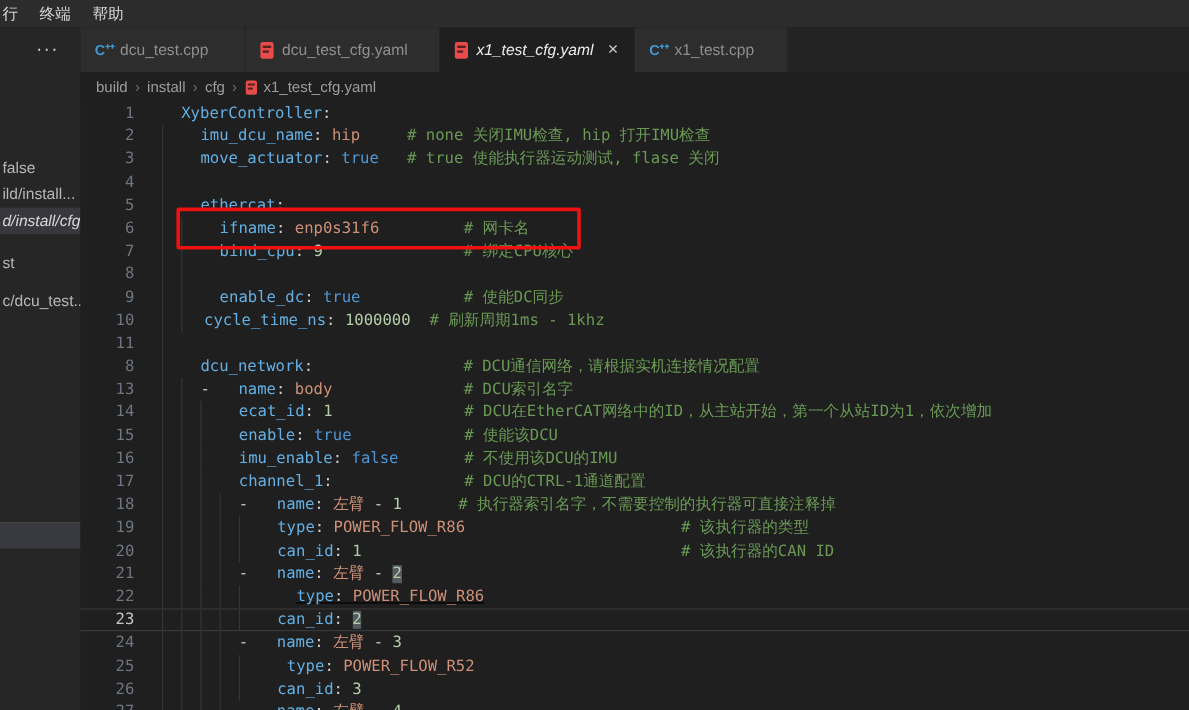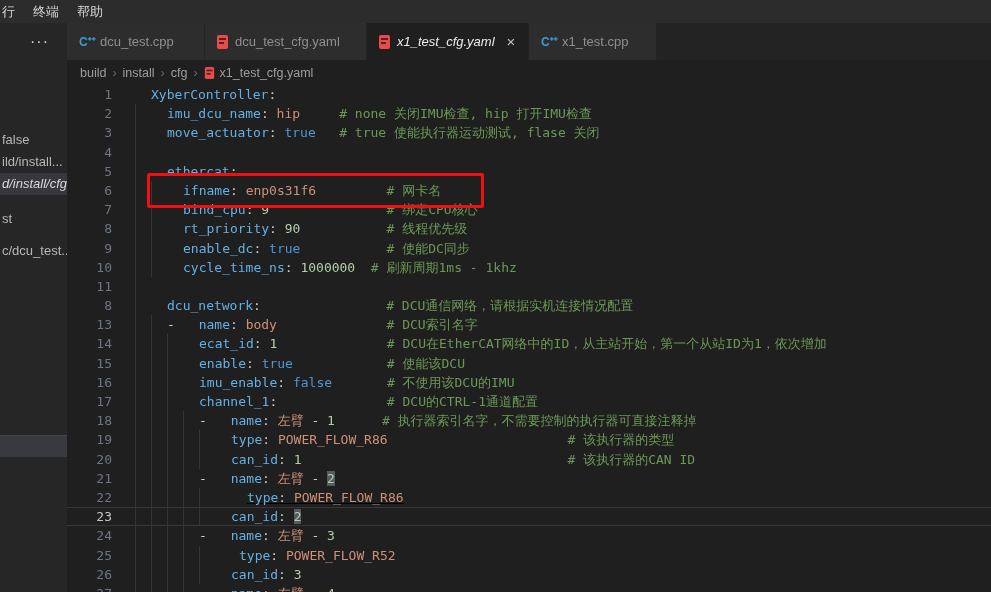--- a/index.html
+++ b/index.html
@@ -105,23 +105,23 @@
       <span>x1_test_cfg.yaml</span>
     </div>
   <div class="editor">
       <div class="cl"><span class="ln">1</span><span class="code" style="left: 68px;"><span class="key">XyberController</span><span class="pun">:</span></span></div>
       <div class="cl"><span class="ln">2</span><i class="g" style="left: 68px;"></i><span class="code" style="left: 84px;"><span class="key">imu_dcu_name</span><span class="pun">: </span><span class="str">hip</span><span class="pln">     </span><span class="cmt"># none 关闭IMU检查, hip 打开IMU检查</span></span></div>
       <div class="cl"><span class="ln">3</span><i class="g" style="left: 68px;"></i><span class="code" style="left: 84px;"><span class="key">move_actuator</span><span class="pun">: </span><span class="bool">true</span><span class="pln">   </span><span class="cmt"># true 使能执行器运动测试, flase 关闭</span></span></div>
       <div class="cl"><span class="ln">4</span><i class="g" style="left: 68px;"></i><span class="code" style="left: 84px;"></span></div>
       <div class="cl"><span class="ln">5</span><i class="g" style="left: 68px;"></i><span class="code" style="left: 84px;"><span class="key">ethercat</span><span class="pun">:</span></span></div>
       <div class="cl"><span class="ln">6</span><i class="g" style="left: 68px;"></i><i class="g" style="left: 84px;"></i><span class="code" style="left: 100px;"><span class="key">ifname</span><span class="pun">: </span><span class="str">enp0s31f6</span><span class="pln">         </span><span class="cmt"># 网卡名</span></span></div>
       <div class="cl"><span class="ln">7</span><i class="g" style="left: 68px;"></i><i class="g" style="left: 84px;"></i><span class="code" style="left: 100px;"><span class="key">bind_cpu</span><span class="pun">: </span><span class="num">9</span><span class="pln">               </span><span class="cmt"># 绑定CPU核心</span></span></div>
-      <div class="cl"><span class="ln">8</span><i class="g" style="left: 68px;"></i><i class="g" style="left: 84px;"></i><span class="code" style="left: 100px;"><span class="key">rt_priority</span><span class="pun">: </span><span class="num">90</span><span class="pln">           </span><span class="cmt"># 线程优先级</span></span></div>
+      <div class="cl"><span class="ln">8</span><i class="g" style="left: 68px;"></i><i class="g" style="left: 84px;"></i></div>
       <div class="cl"><span class="ln">9</span><i class="g" style="left: 68px;"></i><i class="g" style="left: 84px;"></i><span class="code" style="left: 100px;"><span class="key">enable_dc</span><span class="pun">: </span><span class="bool">true</span><span class="pln">           </span><span class="cmt"># 使能DC同步</span></span></div>
-      <div class="cl"><span class="ln">10</span><i class="g" style="left: 68px;"></i><i class="g" style="left: 84px;"></i><span class="code" style="left: 100px;"><span class="key">cycle_time_ns</span><span class="pun">: </span><span class="num">1000000</span><span class="pln">  </span><span class="cmt"># 刷新周期1ms - 1khz</span></span></div>
+      <div class="cl"><span class="ln">10</span><i class="g" style="left: 68px;"></i><i class="g" style="left: 84px;"></i><span class="code" style="left: 87px;"><span class="key">cycle_time_ns</span><span class="pun">: </span><span class="num">1000000</span><span class="pln">  </span><span class="cmt"># 刷新周期1ms - 1khz</span></span></div>
       <div class="cl"><span class="ln">11</span><i class="g" style="left: 68px;"></i><span class="code" style="left: 84px;"></span></div>
       <div class="cl"><span class="ln">8</span><i class="g" style="left: 68px;"></i><span class="code" style="left: 84px;"><span class="key">dcu_network</span><span class="pun">:</span><span class="pln">                </span><span class="cmt"># DCU通信网络，请根据实机连接情况配置</span></span></div>
       <div class="cl"><span class="ln">13</span><i class="g" style="left: 68px;"></i><i class="g" style="left: 84px;"></i><span class="code" style="left: 100px;"><span class="pln">- </span><span class="key">name</span><span class="pun">: </span><span class="str">body</span><span class="pln">              </span><span class="cmt"># DCU索引名字</span></span></div>
       <div class="cl"><span class="ln">14</span><i class="g" style="left: 68px;"></i><i class="g" style="left: 84px;"></i><i class="g" style="left: 100px;"></i><span class="code" style="left: 116px;"><span class="key">ecat_id</span><span class="pun">: </span><span class="num">1</span><span class="pln">              </span><span class="cmt"># DCU在EtherCAT网络中的ID，从主站开始，第一个从站ID为1，依次增加</span></span></div>
       <div class="cl"><span class="ln">15</span><i class="g" style="left: 68px;"></i><i class="g" style="left: 84px;"></i><i class="g" style="left: 100px;"></i><span class="code" style="left: 116px;"><span class="key">enable</span><span class="pun">: </span><span class="bool">true</span><span class="pln">            </span><span class="cmt"># 使能该DCU</span></span></div>
       <div class="cl"><span class="ln">16</span><i class="g" style="left: 68px;"></i><i class="g" style="left: 84px;"></i><i class="g" style="left: 100px;"></i><span class="code" style="left: 116px;"><span class="key">imu_enable</span><span class="pun">: </span><span class="bool">false</span><span class="pln">       </span><span class="cmt"># 不使用该DCU的IMU</span></span></div>
       <div class="cl"><span class="ln">17</span><i class="g" style="left: 68px;"></i><i class="g" style="left: 84px;"></i><i class="g" style="left: 100px;"></i><span class="code" style="left: 116px;"><span class="key">channel_1</span><span class="pun">:</span><span class="pln">              </span><span class="cmt"># DCU的CTRL-1通道配置</span></span></div>
       <div class="cl"><span class="ln">18</span><i class="g" style="left: 68px;"></i><i class="g" style="left: 84px;"></i><i class="g" style="left: 100px;"></i><i class="g" style="left: 116px;"></i><span class="code" style="left: 132px;"><span class="pln">- </span><span class="key">name</span><span class="pun">: </span><span class="str">左臂</span><span class="pln"> - </span><span class="num">1</span><span class="pln">      </span><span class="cmt"># 执行器索引名字，不需要控制的执行器可直接注释掉</span></span></div>
       <div class="cl"><span class="ln">19</span><i class="g" style="left: 68px;"></i><i class="g" style="left: 84px;"></i><i class="g" style="left: 100px;"></i><i class="g" style="left: 116px;"></i><i class="g" style="left: 132px;"></i><span class="code" style="left: 148px;"><span class="key">type</span><span class="pun">: </span><span class="str">POWER_FLOW_R86</span><span class="pln">                       </span><span class="cmt"># 该执行器的类型</span></span></div>
       <div class="cl"><span class="ln">20</span><i class="g" style="left: 68px;"></i><i class="g" style="left: 84px;"></i><i class="g" style="left: 100px;"></i><i class="g" style="left: 116px;"></i><i class="g" style="left: 132px;"></i><span class="code" style="left: 148px;"><span class="key">can_id</span><span class="pun">: </span><span class="num">1</span><span class="pln">                                  </span><span class="cmt"># 该执行器的CAN ID</span></span></div>

